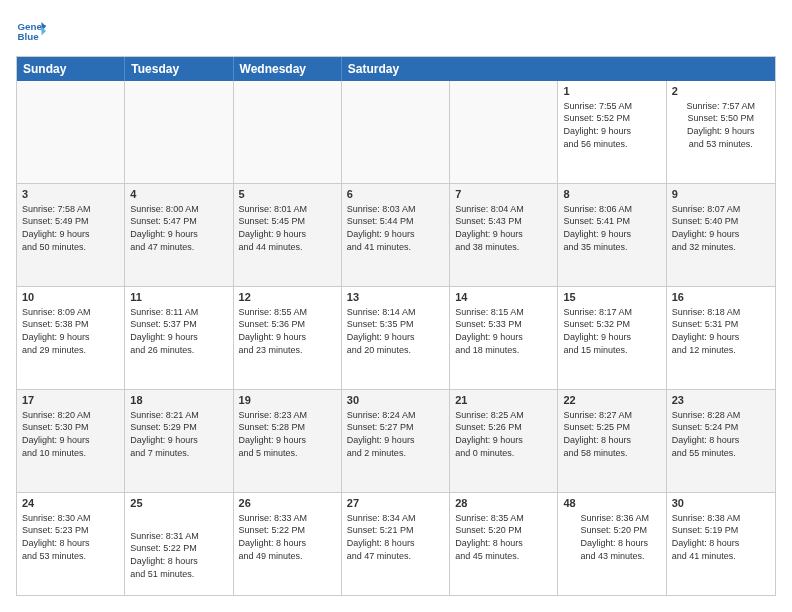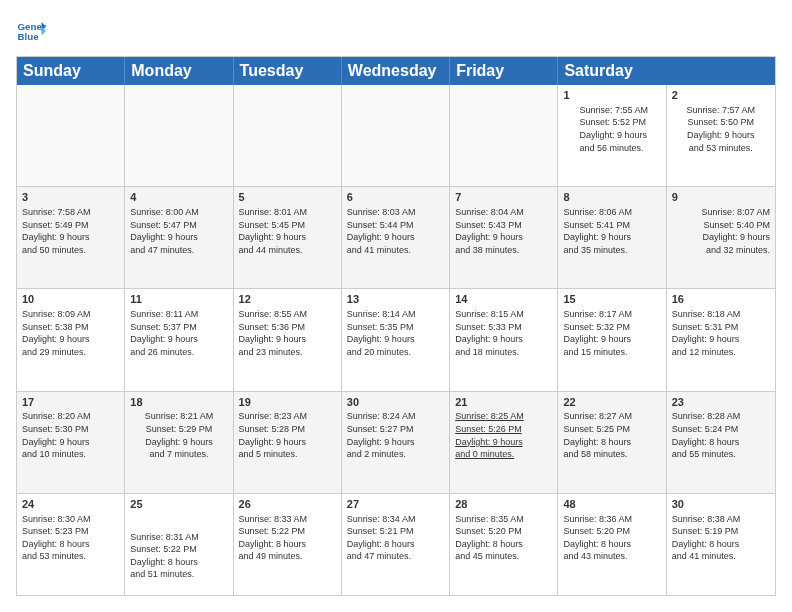--- a/index.html
+++ b/index.html
@@ -51,21 +51,21 @@
       border: 1px solid #ccc;
     }
     .cal-header {
       display: grid;
       grid-template-columns: repeat(7, 1fr);
       background: #2a6db5;
     }
     .cal-header-cell {
       color: #fff;
       font-weight: bold;
-      font-size: 16px;
+      font-size: 12px;
       padding: 5px 6px;
       border-right: 1px solid #4a8dd5;
       text-align: left;
     }
     .cal-header-cell:last-child { border-right: none; }
     .cal-body {
       display: flex;
       flex-direction: column;
       flex: 1;
     }
@@ -115,36 +115,34 @@
     </div>
     <div class="title-block">
       <div class="month-title"></div>
       <div class="subtitle"></div>
     </div>
   </div>
 
   <div class="calendar">
     <div class="cal-header">
     <div class="cal-header-cell">Sunday</div>
-        <div class="cal-header-cell">Monday</div>
         <div class="cal-header-cell">Tuesday</div>
         <div class="cal-header-cell">Wednesday</div>
-        <div class="cal-header-cell">Friday</div>
         <div class="cal-header-cell">Saturday</div>
       </div>
     <div class="cal-body">
     <div class="cal-row">
           <div class="cal-cell empty"></div>
           <div class="cal-cell empty"></div>
           <div class="cal-cell empty"></div>
           <div class="cal-cell empty"></div>
           <div class="cal-cell empty"></div>
           <div class="cal-cell">
             <span class="day-num">1</span>
-            <div class="day-info" style="white-space: pre-line; margin-left: 16px;">Sunrise: 7:55 AM
+            <div class="day-info" style="white-space: pre-line;">Sunrise: 7:55 AM
 Sunset: 5:52 PM
 Daylight: 9 hours
 and 56 minutes.</div>
           </div>
           <div class="cal-cell">
             <span class="day-num">2</span>
             <div class="day-info" style="white-space: pre-line; text-align: center;">Sunrise: 7:57 AM
 Sunset: 5:50 PM
 Daylight: 9 hours
 and 53 minutes.</div>
@@ -188,21 +186,21 @@
           </div>
           <div class="cal-cell alt-row">
             <span class="day-num">8</span>
             <div class="day-info" style="white-space: pre-line;">Sunrise: 8:06 AM
 Sunset: 5:41 PM
 Daylight: 9 hours
 and 35 minutes.</div>
           </div>
           <div class="cal-cell alt-row">
             <span class="day-num">9</span>
-            <div class="day-info" style="white-space: pre-line; text-align: right;">Sunrise: 8:07 AM
+            <div class="day-info" style="white-space: pre-line;">Sunrise: 8:07 AM
 Sunset: 5:40 PM
 Daylight: 9 hours
 and 32 minutes.</div>
           </div>
         </div>
         <div class="cal-row">
           <div class="cal-cell">
             <span class="day-num">10</span>
             <div class="day-info" style="white-space: pre-line;">Sunrise: 8:09 AM
 Sunset: 5:38 PM
@@ -255,42 +253,42 @@
         <div class="cal-row">
           <div class="cal-cell alt-row">
             <span class="day-num">17</span>
             <div class="day-info" style="white-space: pre-line;">Sunrise: 8:20 AM
 Sunset: 5:30 PM
 Daylight: 9 hours
 and 10 minutes.</div>
           </div>
           <div class="cal-cell alt-row">
             <span class="day-num">18</span>
-            <div class="day-info" style="white-space: pre-line; text-align: center;">Sunrise: 8:21 AM
+            <div class="day-info" style="white-space: pre-line;">Sunrise: 8:21 AM
 Sunset: 5:29 PM
 Daylight: 9 hours
 and 7 minutes.</div>
           </div>
           <div class="cal-cell alt-row">
             <span class="day-num">19</span>
             <div class="day-info" style="white-space: pre-line;">Sunrise: 8:23 AM
 Sunset: 5:28 PM
 Daylight: 9 hours
 and 5 minutes.</div>
           </div>
           <div class="cal-cell alt-row">
             <span class="day-num">30</span>
             <div class="day-info" style="white-space: pre-line;">Sunrise: 8:24 AM
 Sunset: 5:27 PM
 Daylight: 9 hours
 and 2 minutes.</div>
           </div>
           <div class="cal-cell alt-row">
             <span class="day-num">21</span>
-            <div class="day-info" style="white-space: pre-line; text-decoration: underline;">Sunrise: 8:25 AM
+            <div class="day-info" style="white-space: pre-line;">Sunrise: 8:25 AM
 Sunset: 5:26 PM
 Daylight: 9 hours
 and 0 minutes.</div>
           </div>
           <div class="cal-cell alt-row">
             <span class="day-num">22</span>
             <div class="day-info" style="white-space: pre-line;">Sunrise: 8:27 AM
 Sunset: 5:25 PM
 Daylight: 8 hours
 and 58 minutes.</div>
@@ -334,21 +332,21 @@
           </div>
           <div class="cal-cell">
             <span class="day-num">28</span>
             <div class="day-info" style="white-space: pre-line;">Sunrise: 8:35 AM
 Sunset: 5:20 PM
 Daylight: 8 hours
 and 45 minutes.</div>
           </div>
           <div class="cal-cell">
             <span class="day-num">48</span>
-            <div class="day-info" style="white-space: pre-line;">Sunrise: 8:36 AM
+            <div class="day-info" style="white-space: pre-line; margin-left: 17px;">Sunrise: 8:36 AM
 Sunset: 5:20 PM
 Daylight: 8 hours
 and 43 minutes.</div>
           </div>
           <div class="cal-cell">
             <span class="day-num">30</span>
             <div class="day-info" style="white-space: pre-line;">Sunrise: 8:38 AM
 Sunset: 5:19 PM
 Daylight: 8 hours
 and 41 minutes.</div>

